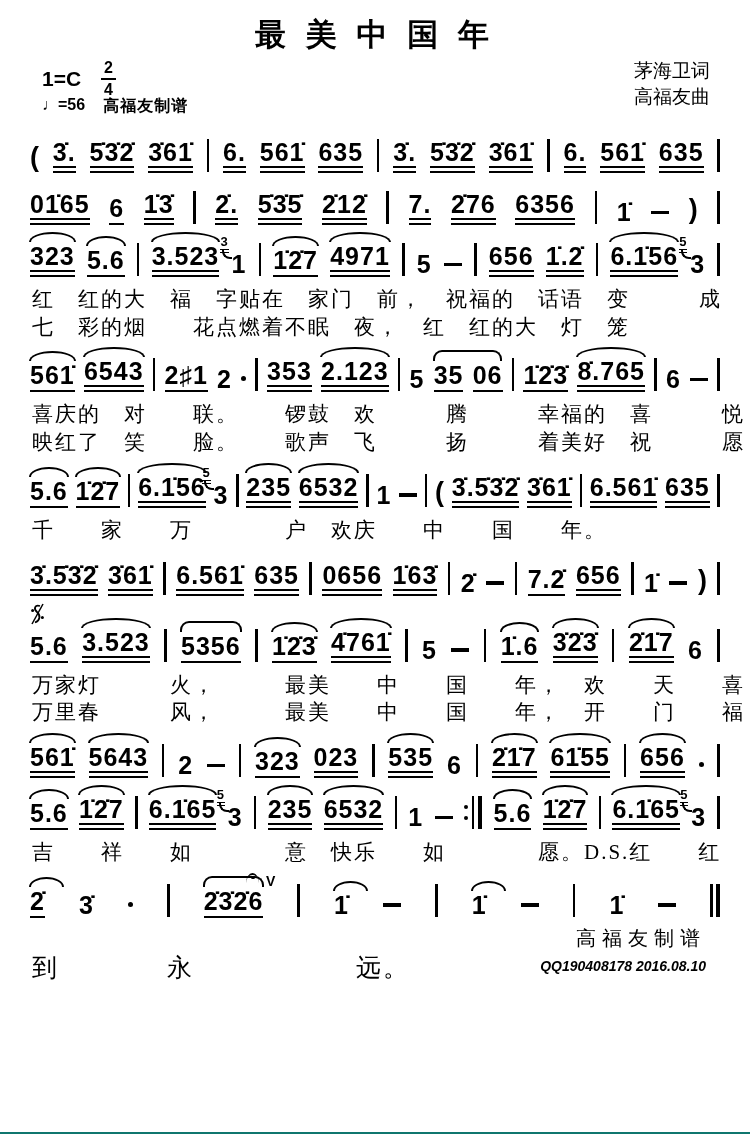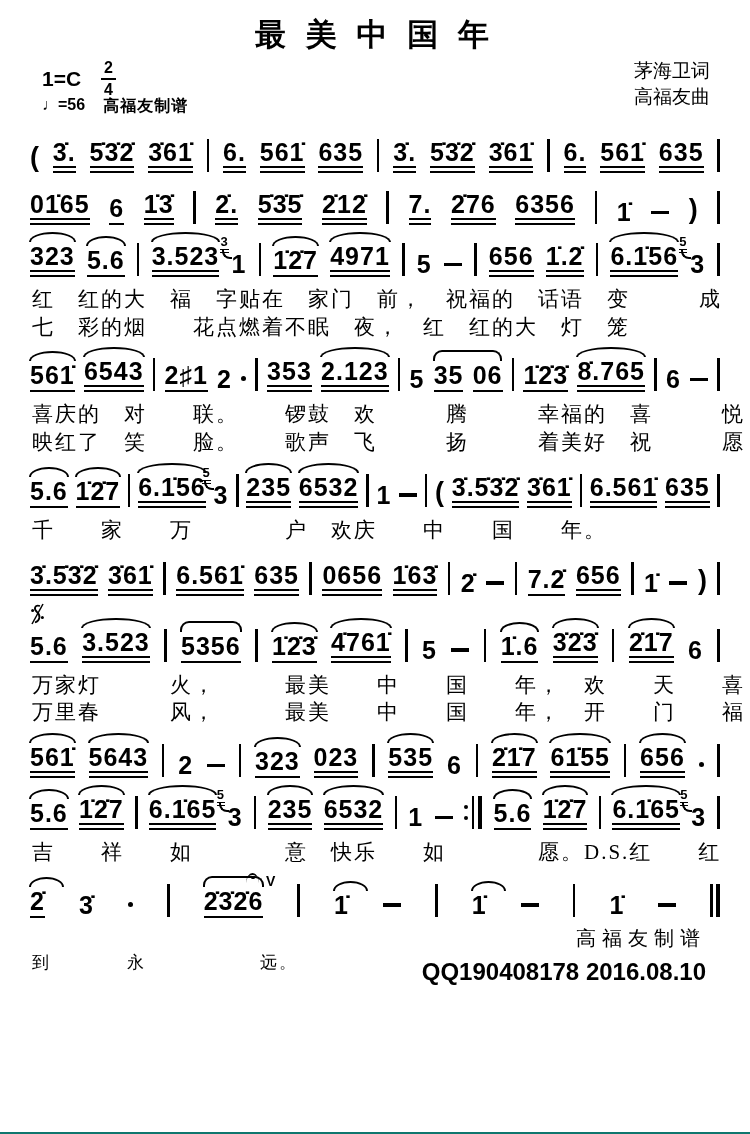--- a/index.html
+++ b/index.html
@@ -67,24 +67,24 @@
   .fer{position:absolute;top:-16px;right:4px;width:13px;height:8px;
     border-top:2.5px solid #000;border-radius:50% 50% 0 0 / 100% 100% 0 0;}
   .fer::after{content:'';position:absolute;left:50%;top:1px;width:3.5px;height:3.5px;margin-left:-1.75px;border-radius:50%;background:#000;}
   .breath{position:absolute;top:-15px;right:-13px;font-size:14px;font-weight:bold;}
   .segno{position:absolute;top:-31px;left:0;width:15px;height:22px;}
   
   .lyr{padding:6px 0 2px 2px;font-family:"Liberation Serif",serif;}
   .lyr div{font-size:21px;line-height:1.32;letter-spacing:2px;white-space:nowrap;color:#000000;}
   
   .footrow{position:relative;margin-top:4px;height:80px;}
-  .footlyr{position:absolute;left:2px;top:26px;font-size:17px;letter-spacing:2px;font-family:"Liberation Serif",serif;white-space:nowrap;}
+  .footlyr{position:absolute;left:2px;top:26px;font-size:25px;letter-spacing:2px;font-family:"Liberation Serif",serif;white-space:nowrap;}
   .credits{position:absolute;right:14px;top:0;text-align:right;}
   .credits .c1{font-size:20px;letter-spacing:6px;font-family:"Liberation Serif",serif;}
-  .credits .c2{font-size:24px;font-weight:bold;margin-top:6px;font-family:"Liberation Sans",sans-serif;}
+  .credits .c2{font-size:14px;font-weight:bold;font-style:italic;margin-top:6px;font-family:"Liberation Sans",sans-serif;}
 </style>
 </head>
 <body>
 
 <div class="page">
   <div class="inner">
 
     <div class="title">最 美 中 国 年</div>
 
     <div class="meta">

